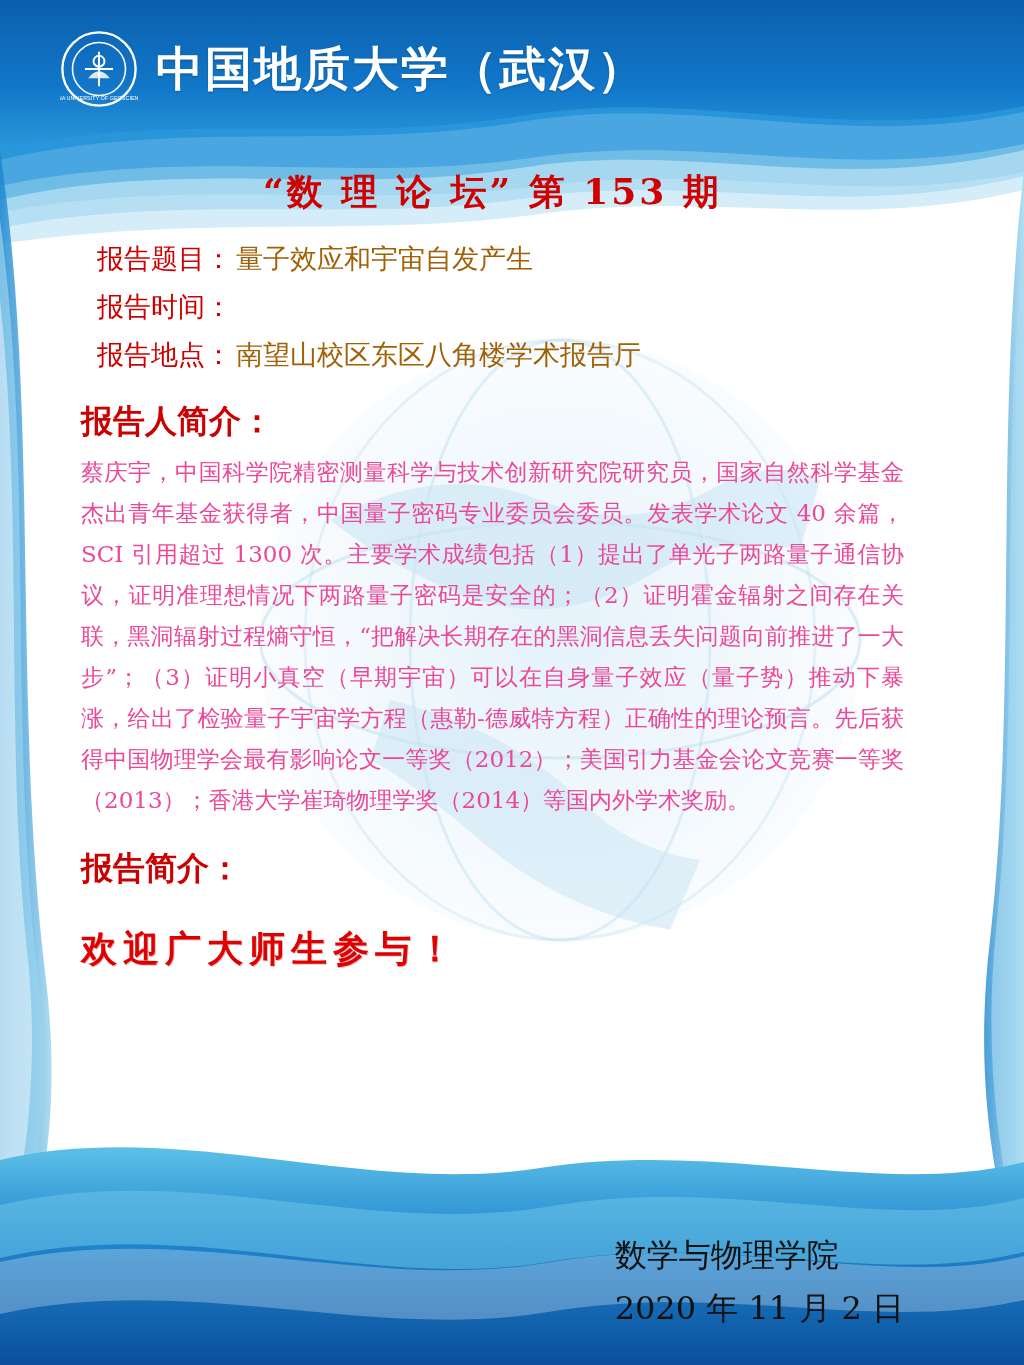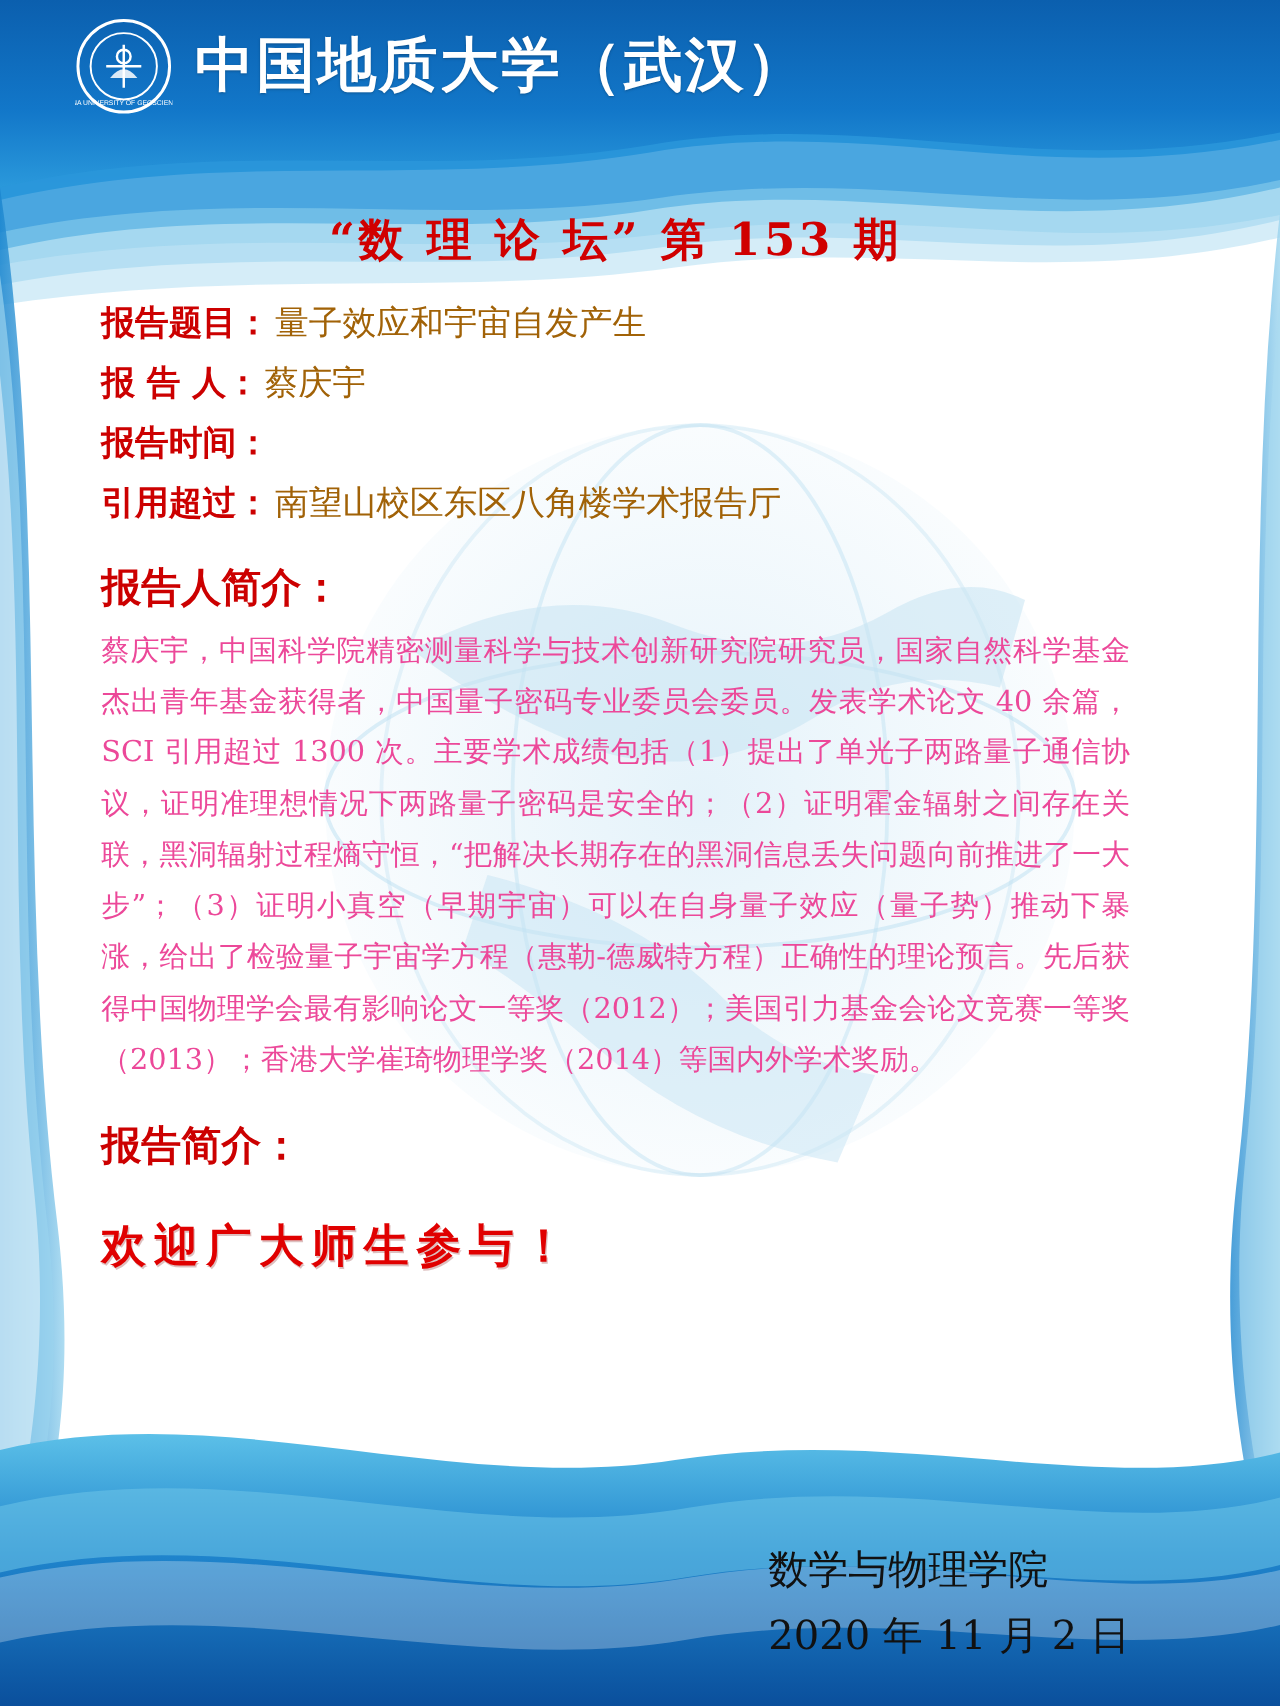--- a/index.html
+++ b/index.html
@@ -34,21 +34,21 @@
   
   .header {
     position: absolute;
     top: 0;
     left: 0;
     width: 1024px;
     height: 150px;
     z-index: 3;
     display: flex;
     align-items: flex-start;
-    padding-top: 14px;
+    padding-top: 30px;
     box-sizing: border-box;
   }
   .logo-wrap {
     margin-left: 60px;
     width: 78px;
     height: 78px;
     position: relative;
     flex: none;
   }
   .univ-name {
@@ -86,24 +86,25 @@
 
   .info-line {
     display: flex;
     align-items: baseline;
     margin-bottom: 9px;
     font-size: 27px;
     line-height: 1.45;
   }
   .info-label {
     color: #cc0000;
-    font-weight: bold;
+    font-weight: normal;
     white-space: nowrap;
     flex: none;
     font-family: "DejaVu Serif", "Liberation Serif", serif;
+    margin-left: 16px;
   }
   .info-value {
     color: #a16207;
     margin-left: 4px;
     font-family: "DejaVu Serif", "Liberation Serif", serif;
   }
 
   .section {
     margin-top: 26px;
   }
@@ -217,28 +218,24 @@
 
   <div class="content">
 
     <div class="main-title">“数 理 论 坛” 第 153 期</div>
 
     <div class="info-line">
       <span class="info-label">报告题目：</span>
       <span class="info-value">量子效应和宇宙自发产生</span>
     </div>
     <div class="info-line">
-      <span class="info-label">报 告 人：</span>
-      <span class="info-value">蔡庆宇</span>
+      <span class="info-label">报告时间：</span>
     </div>
     <div class="info-line">
-      <span class="info-label">报告时间：</span>
-    </div>
-    <div class="info-line">
-      <span class="info-label">引用超过：</span>
+      <span class="info-label">报告地点：</span>
       <span class="info-value">南望山校区东区八角楼学术报告厅</span>
     </div>
 
     <div class="section">
       <div class="section-heading">报告人简介：</div>
       <div class="section-body">蔡庆宇，中国科学院精密测量科学与技术创新研究院研究员，国家自然科学基金杰出青年基金获得者，中国量子密码专业委员会委员。发表学术论文 40 余篇，SCI 引用超过 1300 次。主要学术成绩包括（1）提出了单光子两路量子通信协议，证明准理想情况下两路量子密码是安全的；（2）证明霍金辐射之间存在关联，黑洞辐射过程熵守恒，“把解决长期存在的黑洞信息丢失问题向前推进了一大步”；（3）证明小真空（早期宇宙）可以在自身量子效应（量子势）推动下暴涨，给出了检验量子宇宙学方程（惠勒-德威特方程）正确性的理论预言。先后获得中国物理学会最有影响论文一等奖（2012）；美国引力基金会论文竞赛一等奖（2013）；香港大学崔琦物理学奖（2014）等国内外学术奖励。</div>
     </div>
 
     <div class="section">
       <div class="section-heading">报告简介：</div>

